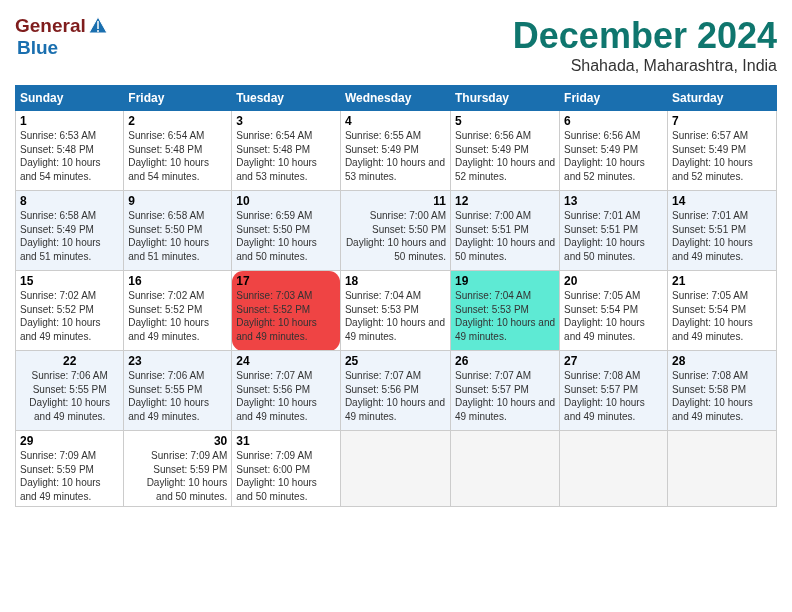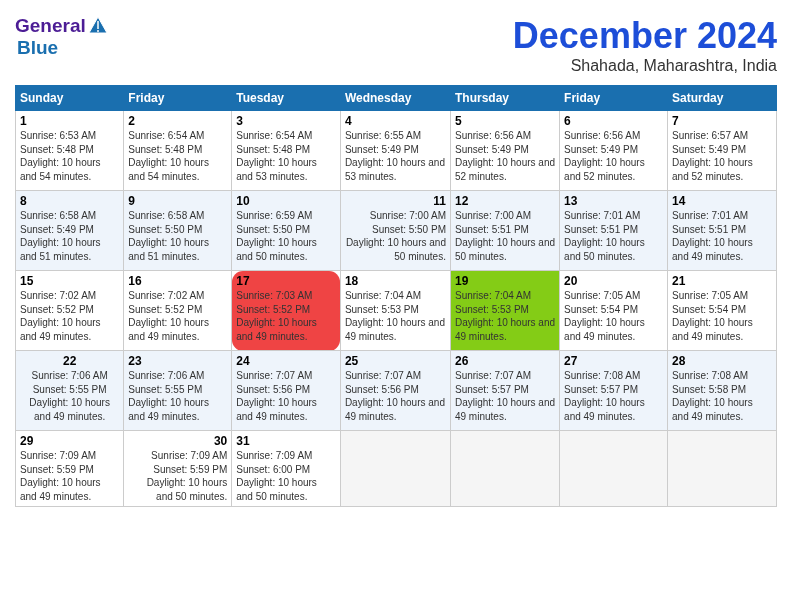--- a/index.html
+++ b/index.html
@@ -23,21 +23,21 @@
     .logo {
       display: flex;
       align-items: center;
     }
     .title-area {
       text-align: right;
     }
     .month-title {
       font-size: 36px;
       font-weight: bold;
-      color: #1d4ed8;
+      color: #0f766e;
     }
     .location {
       font-size: 16px;
       color: #333;
     }
     .calendar {
       width: 100%;
       border-collapse: collapse;
       font-size: 10.5px;
     }
@@ -76,21 +76,21 @@
     }
   </style>
 </head>
 <body>
 
 <div class="container">
   <div class="header">
     <div class="logo">
       <div>
         <div style="display:flex;align-items:center;">
-          <span style="font-size:19px;font-weight:bold;color:#4c1d95;">General</span>
+          <span style="font-size:19px;font-weight:bold;color:#7f1d1d;">General</span>
           <svg width="22" height="22" viewBox="0 0 22 22" style="margin:0 1px;">
             <polygon points="11,2 20,18 2,18" fill="#1a6faf"></polygon>
             <polygon points="11,2 20,18 2,18" fill="none" stroke="#fff" stroke-width="1"></polygon>
             <line x1="11" y1="6" x2="11" y2="14" stroke="#fff" stroke-width="1.5"></line>
             <circle cx="11" cy="16" r="1" fill="#fff"></circle>
           </svg>
         </div>
         <span style="font-size:19px;font-weight:bold;color:#1a6faf;margin-left:2px;">Blue</span>
       </div>
     </div>
@@ -183,21 +183,21 @@
         <span class="day-info">Sunrise: 7:02 AM<br>Sunset: 5:52 PM<br>Daylight: 10 hours and 49 minutes.</span>
       </td>
           <td style="background: #ef4444; border-radius: 11px;">
         <span class="day-num">17</span>
         <span class="day-info">Sunrise: 7:03 AM<br>Sunset: 5:52 PM<br>Daylight: 10 hours and 49 minutes.</span>
       </td>
           <td style="background: rgb(255, 255, 255);">
         <span class="day-num">18</span>
         <span class="day-info">Sunrise: 7:04 AM<br>Sunset: 5:53 PM<br>Daylight: 10 hours and 49 minutes.</span>
       </td>
-          <td style="background: #84cc16;">
+          <td style="background: #5eead4;">
         <span class="day-num">19</span>
         <span class="day-info">Sunrise: 7:04 AM<br>Sunset: 5:53 PM<br>Daylight: 10 hours and 49 minutes.</span>
       </td>
           <td style="background: rgb(255, 255, 255);">
         <span class="day-num">20</span>
         <span class="day-info">Sunrise: 7:05 AM<br>Sunset: 5:54 PM<br>Daylight: 10 hours and 49 minutes.</span>
       </td>
           <td style="background: rgb(255, 255, 255);">
         <span class="day-num">21</span>
         <span class="day-info">Sunrise: 7:05 AM<br>Sunset: 5:54 PM<br>Daylight: 10 hours and 49 minutes.</span>

